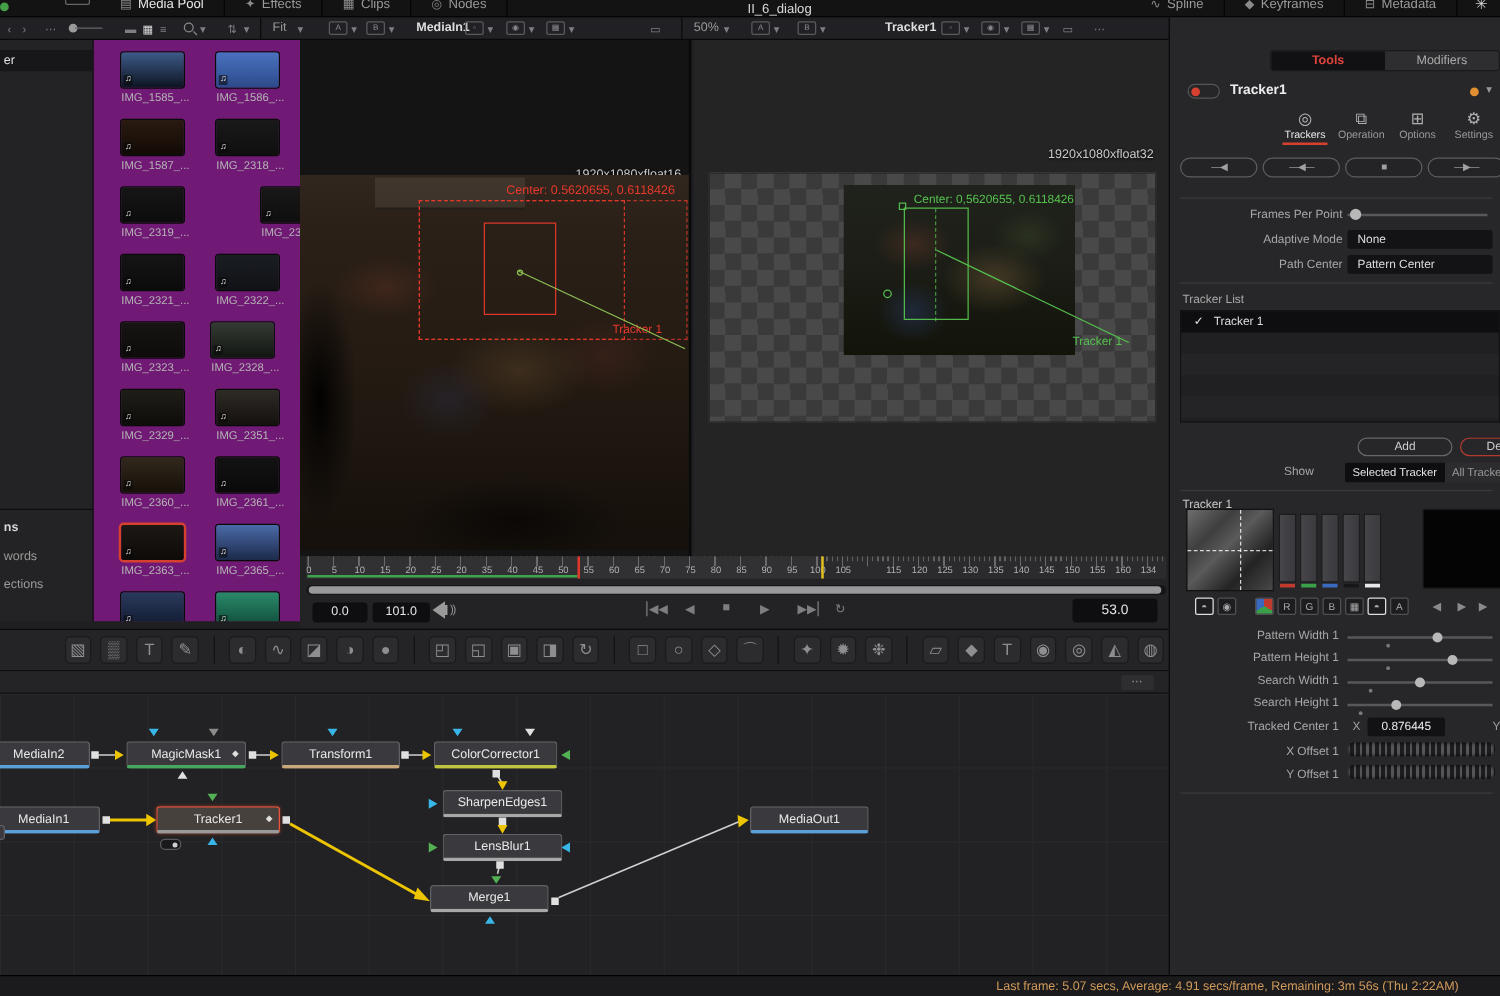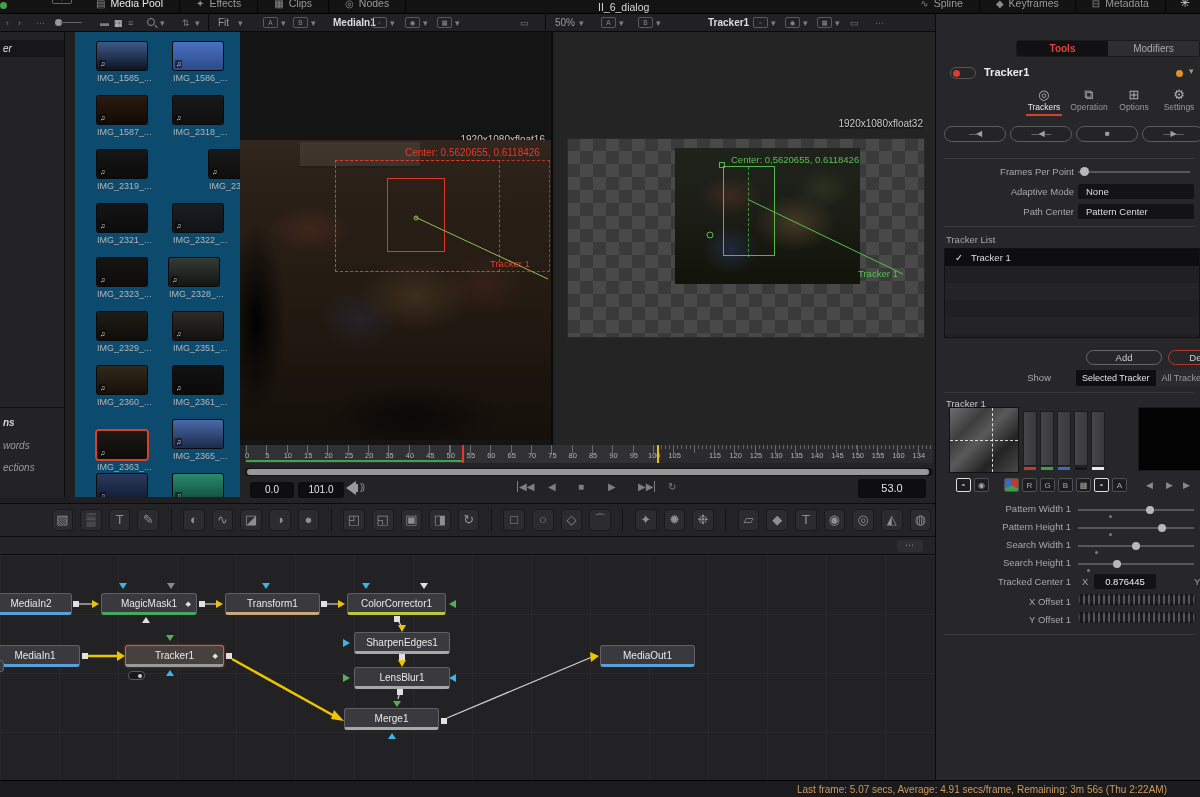--- a/index.html
+++ b/index.html
@@ -26,28 +26,28 @@
   .vb-box{width:15px;height:11px;border:1px solid #5a5a5e;border-radius:2px;font-size:6.5px;color:#8a8a8e;text-align:center;line-height:10px;}
   .vb-name{color:#dedede;font-weight:bold;}
   .vb-div{position:absolute;top:0;width:1px;height:18px;background:#0a0a0a;}
   #vb-slider{position:absolute;left:60px;top:8px;width:22px;height:1px;background:#666;}
   #vb-sliderdot{position:absolute;left:55px;top:5px;width:7px;height:7px;border-radius:50%;background:#9a9a9a;}
   #vb-search{position:absolute;left:147px;top:4px;width:8px;height:8px;border:1.4px solid #8a8a8a;border-radius:50%;}
   #vb-search::after{content:"";position:absolute;left:6px;top:7px;width:4px;height:1.4px;background:#8a8a8a;transform:rotate(45deg);}
   #insp-title{position:absolute;left:947px;top:3px;font-size:10.5px;font-weight:bold;color:#d8d8d8;}
 
   
-  #sidebar{position:absolute;left:0;top:32px;width:65px;height:465px;background:#232325;border-right:1px solid #0a0a0a;overflow:hidden;font-style:italic;}
+  #sidebar{position:absolute;left:0;top:32px;width:75px;height:465px;background:#232325;border-right:1px solid #0a0a0a;overflow:hidden;}
   .sb-item{position:absolute;left:0;width:75px;height:17px;font-size:10px;color:#9a9a9a;line-height:17px;padding-left:3px;}
   .sb-item.active{background:#17171a;color:#e0e0e0;}
   .sb-item.bright{color:#d8d8d8;font-weight:bold;}
   #sb-div{position:absolute;left:0;top:375px;width:75px;height:1px;background:#0e0e0e;}
 
   
-  #pool{position:absolute;left:75px;top:32px;width:165px;height:465px;background:#0c4a6e;overflow:hidden;}
+  #pool{position:absolute;left:75px;top:32px;width:165px;height:465px;background:#701a75;overflow:hidden;}
   .pool-cell{position:absolute;width:76px;height:52px;}
   .pool-thumb{position:absolute;left:0;top:0;width:50px;height:28px;border-radius:2px;box-shadow:0 0 0 1px #0a0a0a;}
   .pool-thumb.sel{box-shadow:0 0 0 2px #d5402f;}
   .pool-note{position:absolute;left:2px;bottom:2px;font-size:7px;color:#e8e8e8;background:rgba(10,10,10,.55);padding:0 1px;border-radius:1px;line-height:8px;}
   .pool-label{position:absolute;left:0px;top:31px;width:70px;font-size:9px;color:#b4b4b4;white-space:nowrap;overflow:hidden;}
 
   
   #viewL{position:absolute;left:240px;top:32px;width:313px;height:413px;background:#141414;overflow:hidden;border-right:2px solid #0a0a0a;}
   #viewR{position:absolute;left:555px;top:32px;width:380px;height:413px;background:#242424;overflow:hidden;}
   .res-label{position:absolute;font-size:10px;color:#cacaca;text-shadow:0 1px 2px #000;}
@@ -361,21 +361,21 @@
           <span class="pool-note">♫</span>
         </div>
         <div class="pool-label">IMG_2360_...</div>
       </div>
       <div class="pool-cell" style="left: 98px; top: 334px;">
         <div class="pool-thumb" style="background: linear-gradient(rgb(18, 18, 18), rgb(10, 10, 10));">
           <span class="pool-note">♫</span>
         </div>
         <div class="pool-label">IMG_2361_...</div>
       </div>
-      <div class="pool-cell" style="left: 22px; top: 399px;">
+      <div class="pool-cell" style="left: 22px; top: 388px;">
         <div class="pool-thumb sel" style="background: linear-gradient(rgb(29, 24, 20), rgb(13, 10, 8));">
           <span class="pool-note">♫</span>
         </div>
         <div class="pool-label">IMG_2363_...</div>
       </div>
       <div class="pool-cell" style="left: 98px; top: 388px;">
         <div class="pool-thumb" style="background: linear-gradient(rgb(74, 106, 168), rgb(28, 42, 74));">
           <span class="pool-note">♫</span>
         </div>
         <div class="pool-label">IMG_2365_...</div>

